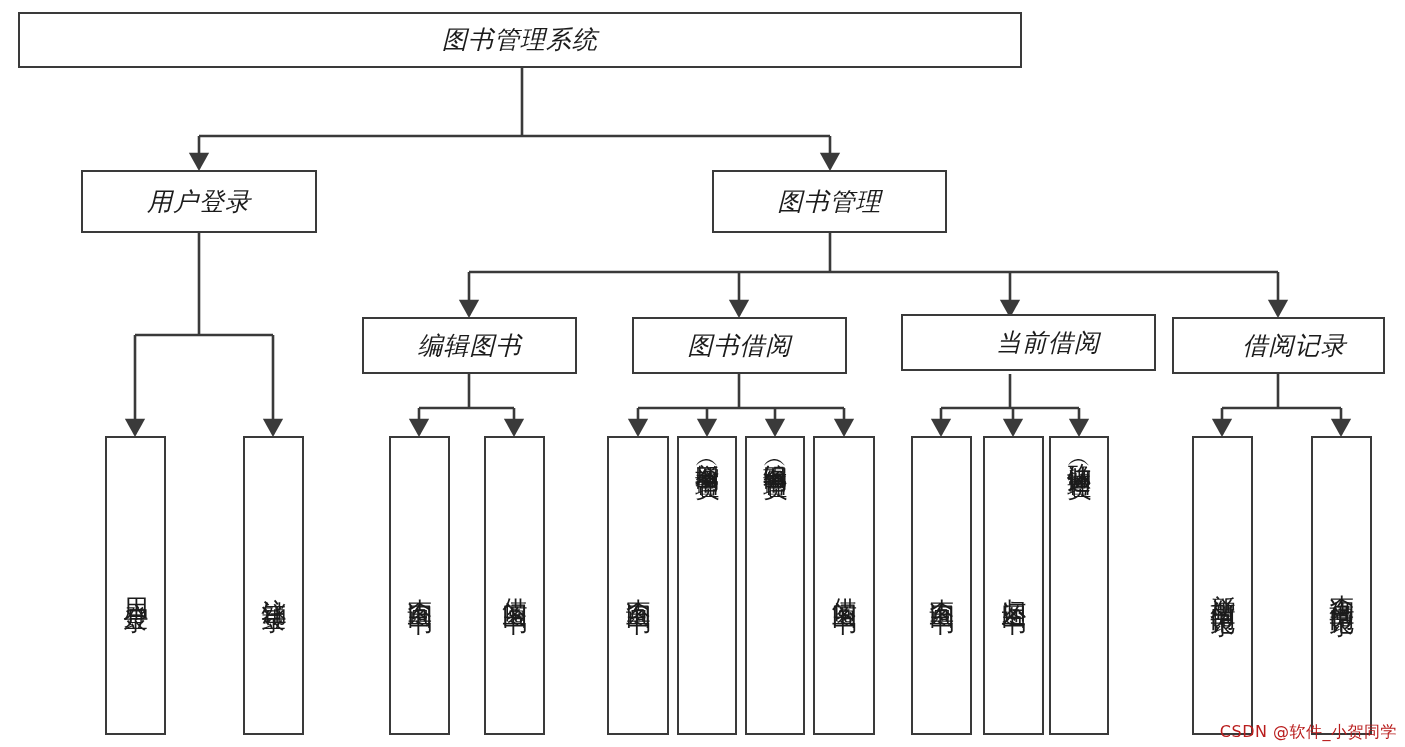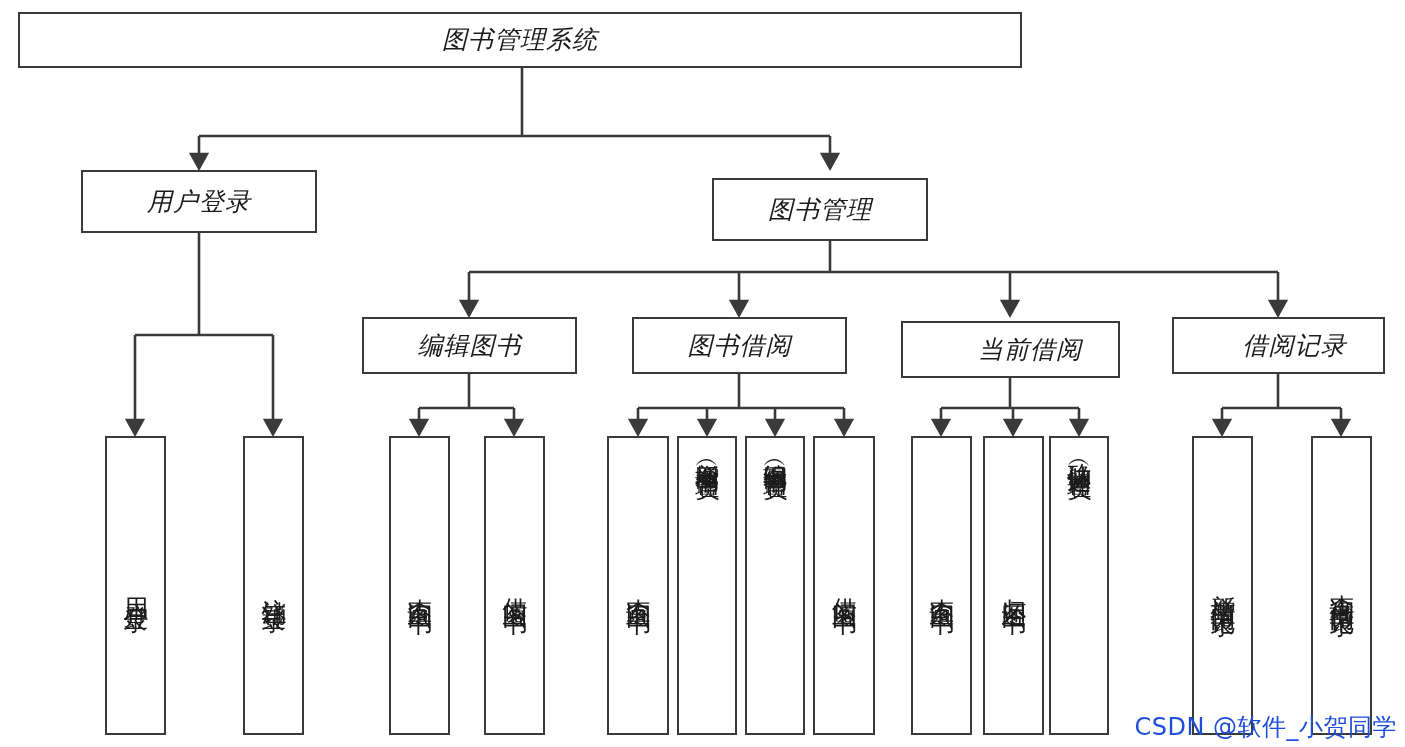--- a/index.html
+++ b/index.html
@@ -56,22 +56,22 @@
     letter-spacing: 2px;
     font-size: 24px;
   }
   .node-label {
     display: block;
   }
   .watermark {
     position: absolute;
     right: 8px;
     bottom: 4px;
-    font-size: 24px;
-    color: #1d4ed8;
+    font-size: 16px;
+    color: #b91c1c;
     letter-spacing: 0.5px;
     white-space: nowrap;
     pointer-events: none;
   }
 </style>
 </head>
 <body>
 
 <div id="stage">
 
@@ -129,33 +129,33 @@
   </svg>
 
   <div class="node horiz" style="left:18px; top:12px; width:1004px; height:56px;">
     <span class="node-label">图书管理系统</span>
   </div>
 
   <div class="node horiz" style="left:81px; top:170px; width:236px; height:63px;">
     <span class="node-label">用户登录</span>
   </div>
 
-  <div class="node horiz" style="left:712px; top:170px; width:216px; height:63px;margin-top:8px;">
+  <div class="node horiz" style="left:712px; top:170px; width:235px; height:63px;">
     <span class="node-label">图书管理</span>
   </div>
 
   <div class="node horiz" style="left:362px; top:317px; width:215px; height:57px;">
     <span class="node-label">编辑图书</span>
   </div>
 
   <div class="node horiz" style="left:632px; top:317px; width:215px; height:57px;">
     <span class="node-label">图书借阅</span>
   </div>
 
-  <div class="node horiz" style="left:901px; top:321px; width:219px; height:57px;padding-left:39px;">
+  <div class="node horiz" style="left:901px; top:314px; width:255px; height:57px;padding-left:39px;">
     <span class="node-label">当前借阅</span>
   </div>
 
   <div class="node horiz" style="left:1172px; top:317px; width:213px; height:57px;padding-left:32px;">
     <span class="node-label">借阅记录</span>
   </div>
 
   <div class="node vert" style="left:105px; top:436px; width:61px; height:299px; justify-content:center;">
     <span class="node-label">用户登录</span>
   </div>

